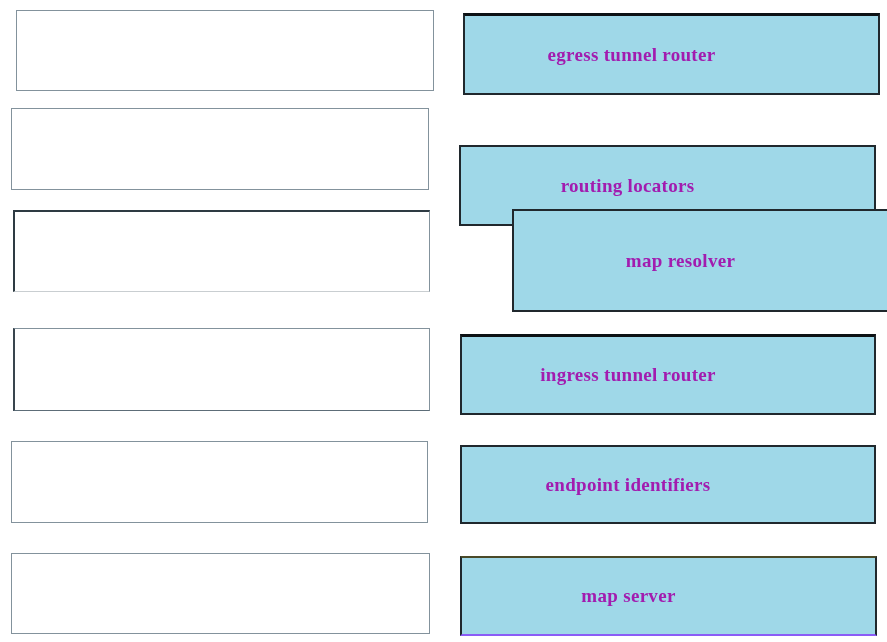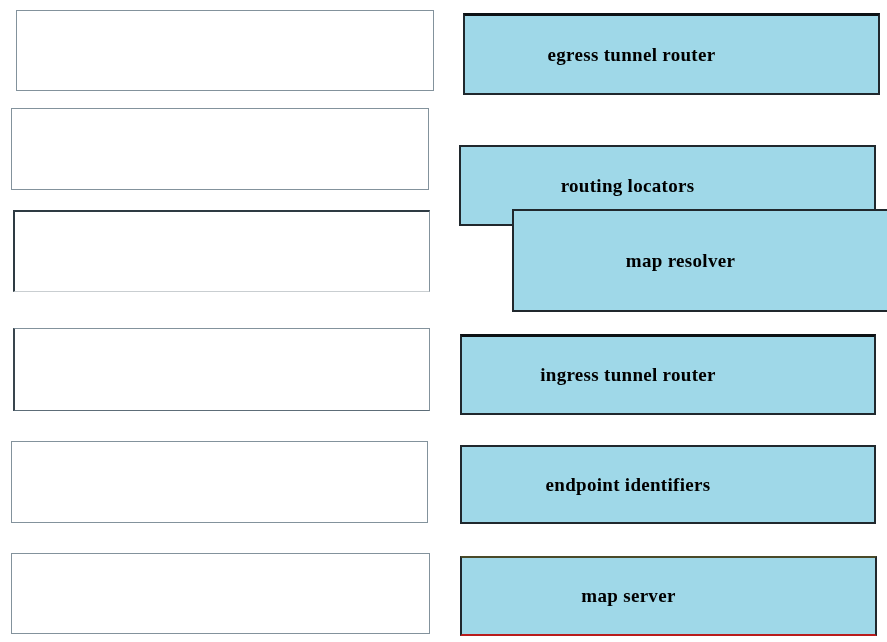--- a/index.html
+++ b/index.html
@@ -39,26 +39,26 @@
     align-items: center;
     justify-content: center;
     padding-right: 80px;
     cursor: move;
   }
   .drag-item.thick-top {
     border-top: 3px solid #0c1114;
   }
   .drag-item.olive-edge {
     border-top: 2px solid #4a4a28;
-    border-bottom: 2px solid #b91c1c;
+    border-bottom: 2px solid #8b5cf6;
   }
   .drag-item .label {
     font-weight: bold;
     font-size: 19px;
-    color: #000000;
+    color: #a21caf;
     letter-spacing: 0.3px;
     white-space: nowrap;
   }
 </style>
 </head>
 <body>
 
 <div class="stage">
 
   <div class="drop-target" style="left:16px; top:10px; width:418px; height:81px;"></div>

